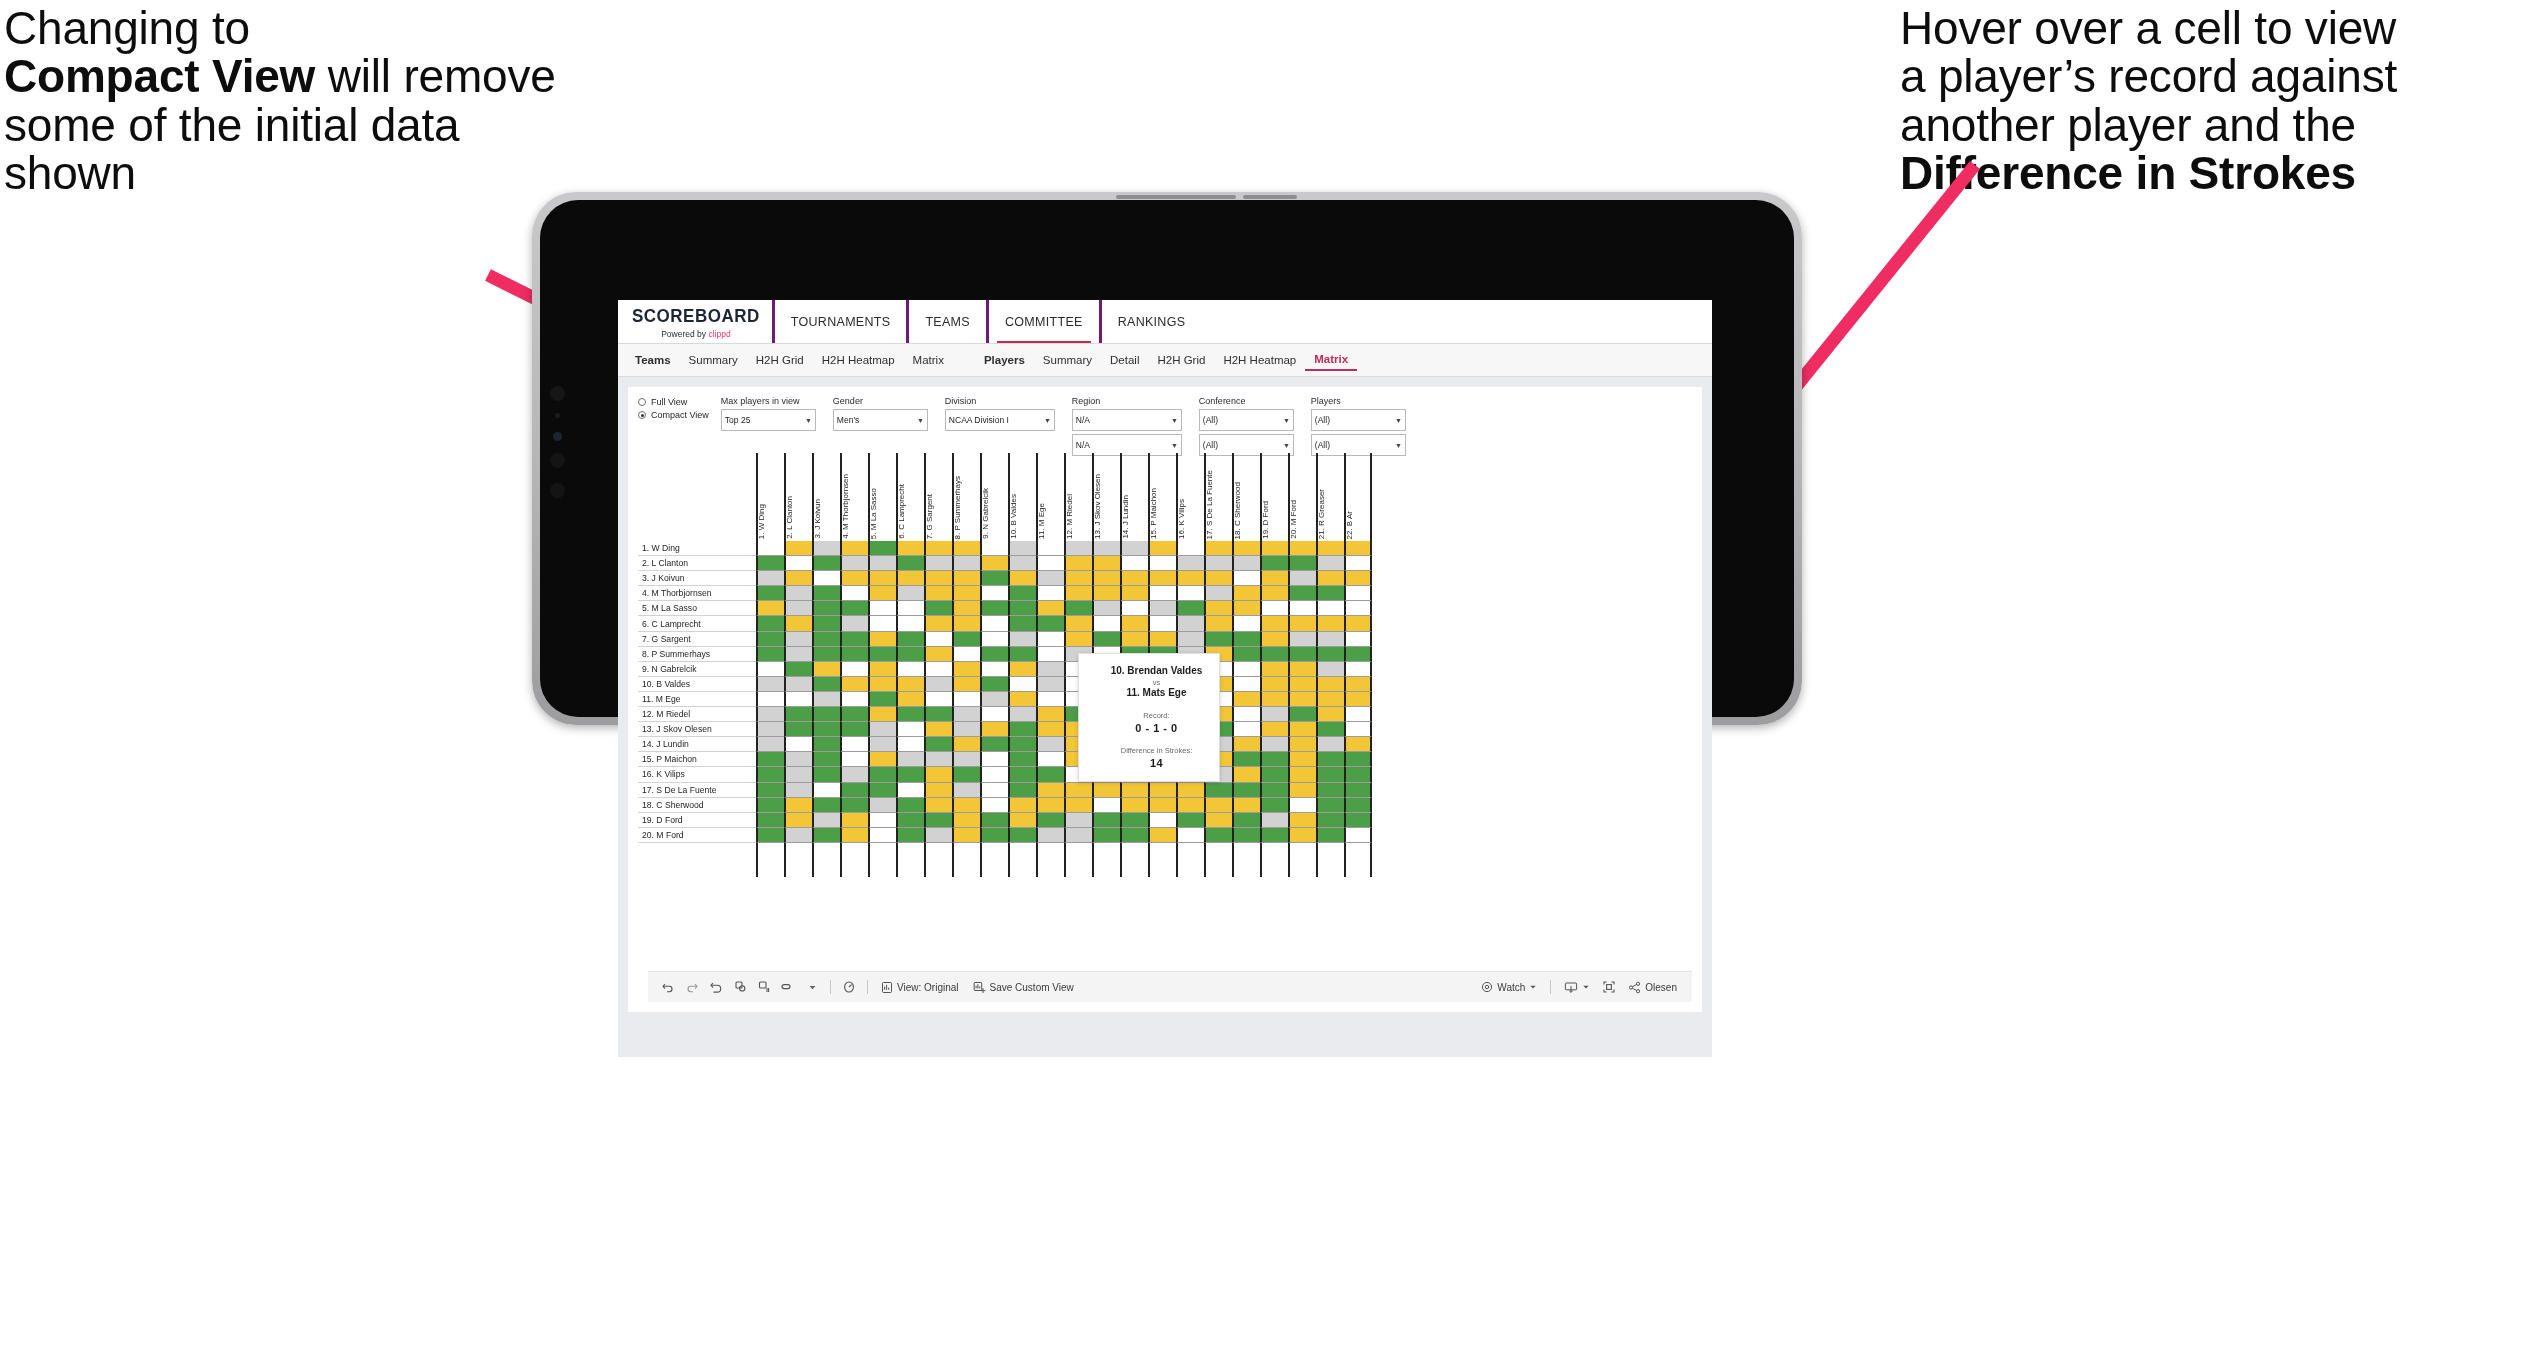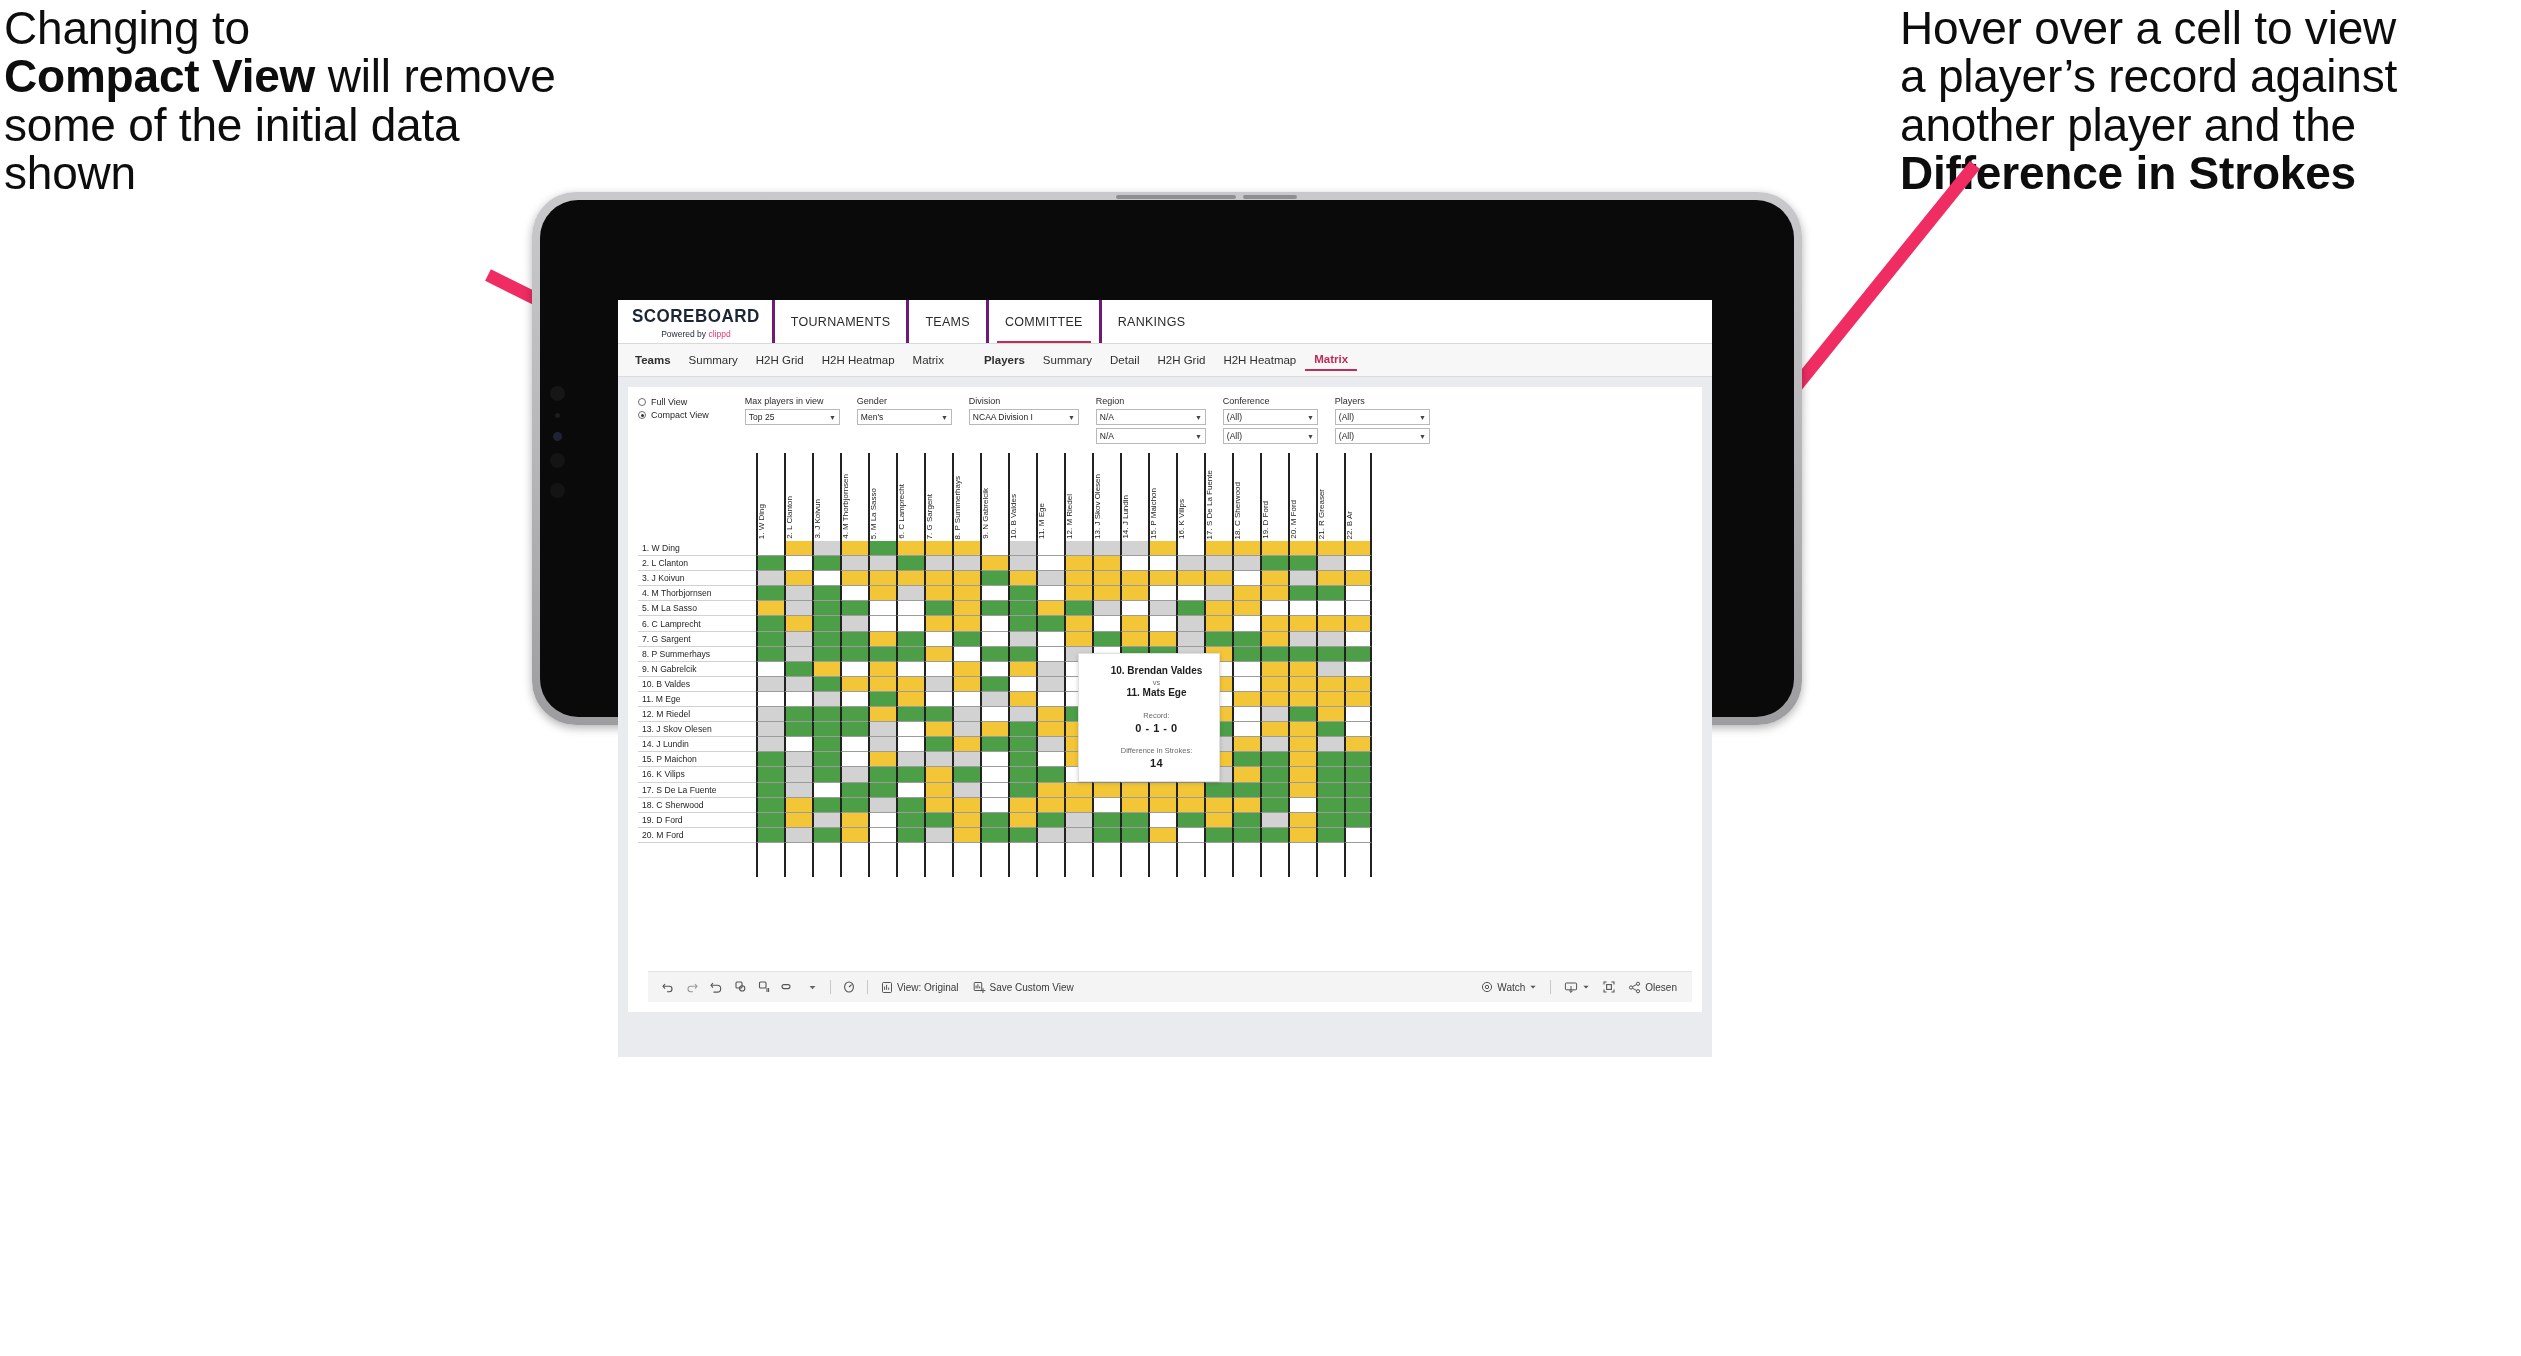--- a/index.html
+++ b/index.html
@@ -106,28 +106,28 @@
 
   
   #viz { position:relative; background:#e9ebee; padding:10px 10px 0 10px; height:724px; }
   #vizcard { background:#ffffff; height:625px; position:relative; overflow:hidden; }
 
   
   #filters { display:flex; padding:9px 10px 4px 10px; font-size:9px; color:#2c2c2c; }
   .fgroup { margin-right:17px; }
   .flabel { font-size:9px; color:#2b2b2b; margin-bottom:3px; white-space:nowrap; }
   .fsel {
-    width:95px; height:16px; border:1px solid #b9b9b9; background:#fff;
+    width:95px; height:22px; border:1px solid #b9b9b9; background:#fff;
     font-size:8.5px; color:#222; display:flex; align-items:center;
     padding:0 3px; position:relative; cursor:pointer; margin-bottom:3px;
   }
   .fsel .cap { flex:1; overflow:hidden; white-space:nowrap; }
   .fsel .caret { font-size:7px; color:#444; }
   .fsel.w110 { width:110px; }
-  .radios { margin-right:36px; padding-top:1px; }
+  .radios { margin-right:12px; padding-top:1px; }
   .radio { display:flex; align-items:center; font-size:9px; color:#262626; margin-bottom:3px; cursor:pointer; }
   .dot {
     width:8px; height:8px; border-radius:50%; border:1px solid #6e6e6e;
     margin-right:5px; background:#fff; position:relative; flex:none;
   }
   .dot.on::after {
     content:""; position:absolute; left:1.5px; top:1.5px; width:3px; height:3px;
     border-radius:50%; background:#333;
   }
 

